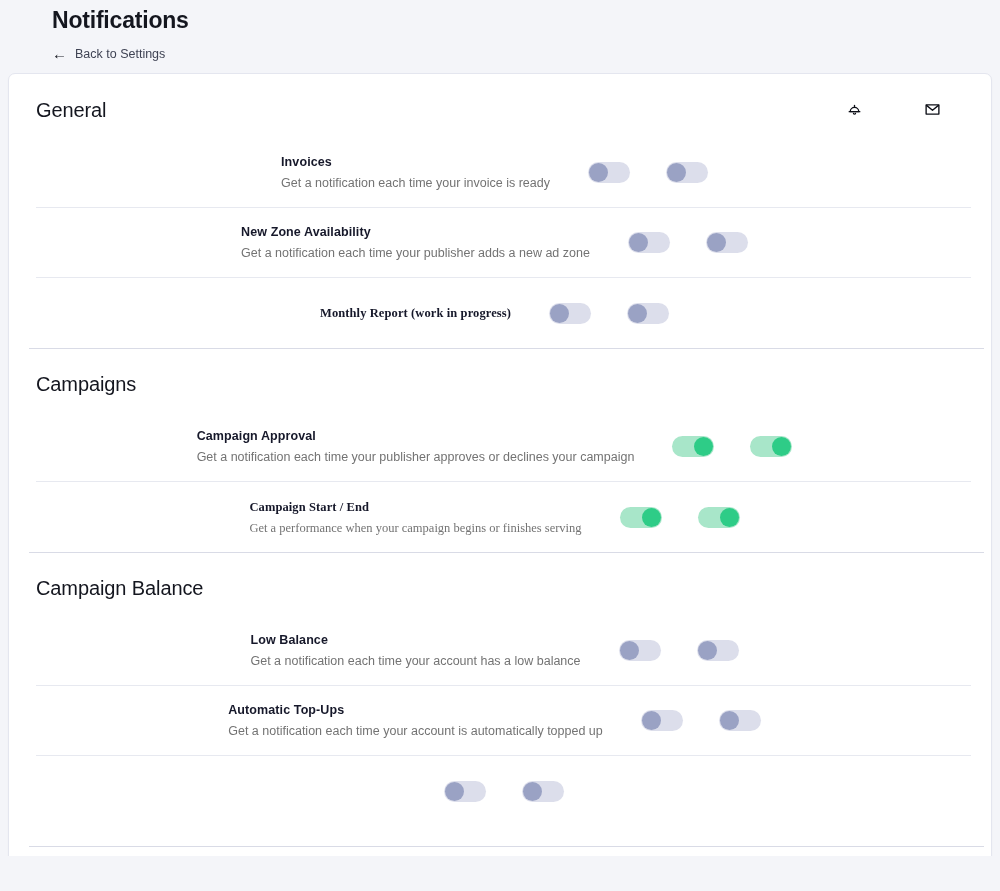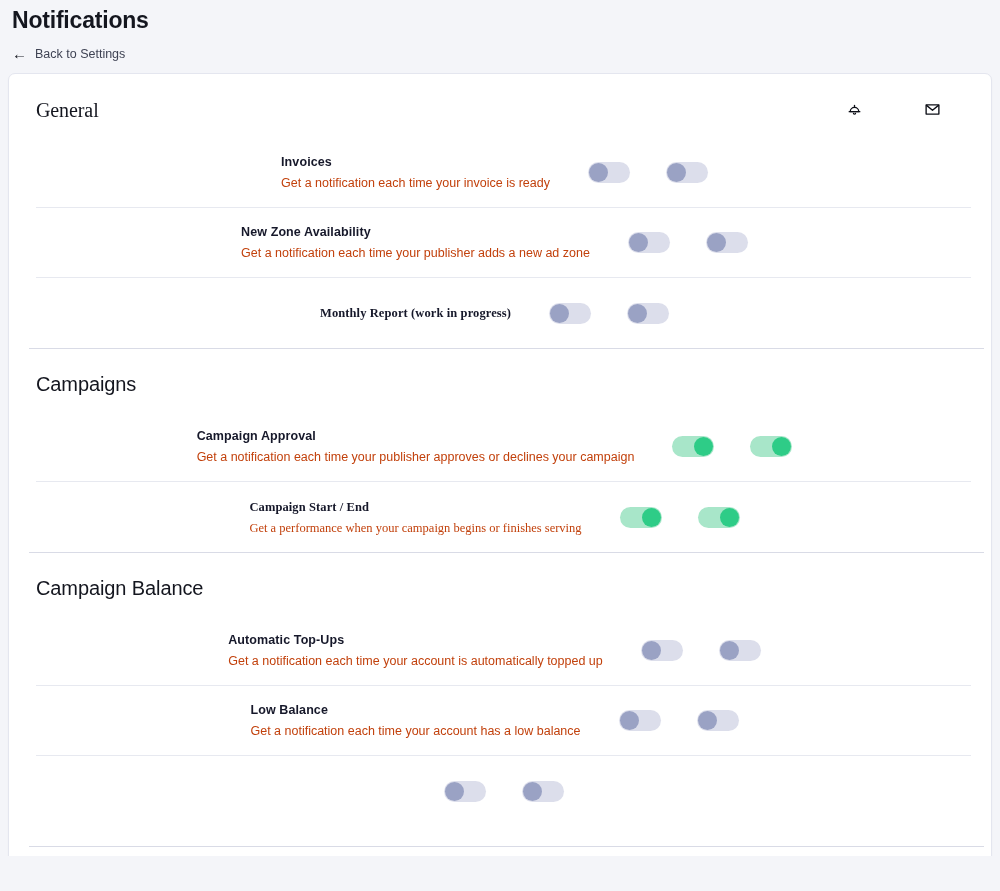--- a/index.html
+++ b/index.html
@@ -5,21 +5,21 @@
   * { box-sizing: border-box; margin: 0; padding: 0; }
 
   html, body {
     width: 1000px;
     height: 891px;
     background: #f4f5f9;
     font-family: "Liberation Sans", sans-serif;
     -webkit-font-smoothing: antialiased;
   }
 
-  .page { width: 1000px; height: 856px; position: relative; overflow: hidden; }
+  .page { width: 1000px; height: 856px; position: relative; overflow: hidden; padding-left: 40px; }
 
   
   .page-header { padding: 6px 0 0 12px; }
 
   .page-title {
     font-size: 23px;
     font-weight: bold;
     color: #14161f;
     letter-spacing: -0.2px;
     line-height: 28px;
@@ -76,21 +76,21 @@
     align-items: center;
   }
   .col-icon {
     width: 78px;
     display: flex;
     justify-content: center;
     align-items: center;
     color: #0d0f17;
   }
 
-  .section--general .section-title { padding-top: 25px; font-family: Liberation Serif, serif; }
+  .section--general .section-title { padding-top: 25px; }
   .section--general .col-icons { padding-top: 23px; }
 
   .section--campaigns .section-title,
   .section--balance .section-title { padding-top: 24px; }
 
   
   .rows { margin-top: 16px; }
 
   .row {
     display: flex;
@@ -105,21 +105,21 @@
 
   .row-label {
     font-size: 12.5px;
     font-weight: bold;
     color: #16182a;
     letter-spacing: 0.1px;
     line-height: 16px;
   }
   .row-desc {
     font-size: 12.5px;
-    color: #c2410c;
+    color: #737373;
     line-height: 16px;
     margin-top: 5px;
   }
 
   .row-toggles { display: flex; align-items: center; flex: none; }
   .toggle-cell {
     width: 78px;
     display: flex;
     justify-content: center;
     align-items: center;
@@ -334,40 +334,40 @@
             </div>
           </div>
           <div class="section-divider"></div>
           <div class="section section--balance">
             <div class="section-head">
               <div class="section-title">Campaign Balance</div>
             </div>
             <div class="rows">
               <div class="row">
                 <div class="row-text">
+                  <div class="row-label">Low Balance</div>
+                  <div class="row-desc">Get a notification each time your account has a low balance</div>
+                </div>
+                <div class="row-toggles">
+                  <div class="toggle-cell">
+                    <div class="toggle">
+                      <span class="knob"></span>
+                    </div>
+                  </div>
+                  <div class="toggle-cell">
+                    <div class="toggle">
+                      <span class="knob"></span>
+                    </div>
+                  </div>
+                </div>
+              </div>
+              <div class="row">
+                <div class="row-text">
                   <div class="row-label">Automatic Top-Ups</div>
                   <div class="row-desc">Get a notification each time your account is automatically topped up</div>
-                </div>
-                <div class="row-toggles">
-                  <div class="toggle-cell">
-                    <div class="toggle">
-                      <span class="knob"></span>
-                    </div>
-                  </div>
-                  <div class="toggle-cell">
-                    <div class="toggle">
-                      <span class="knob"></span>
-                    </div>
-                  </div>
-                </div>
-              </div>
-              <div class="row">
-                <div class="row-text">
-                  <div class="row-label">Low Balance</div>
-                  <div class="row-desc">Get a notification each time your account has a low balance</div>
                 </div>
                 <div class="row-toggles">
                   <div class="toggle-cell">
                     <div class="toggle">
                       <span class="knob"></span>
                     </div>
                   </div>
                   <div class="toggle-cell">
                     <div class="toggle">
                       <span class="knob"></span>

